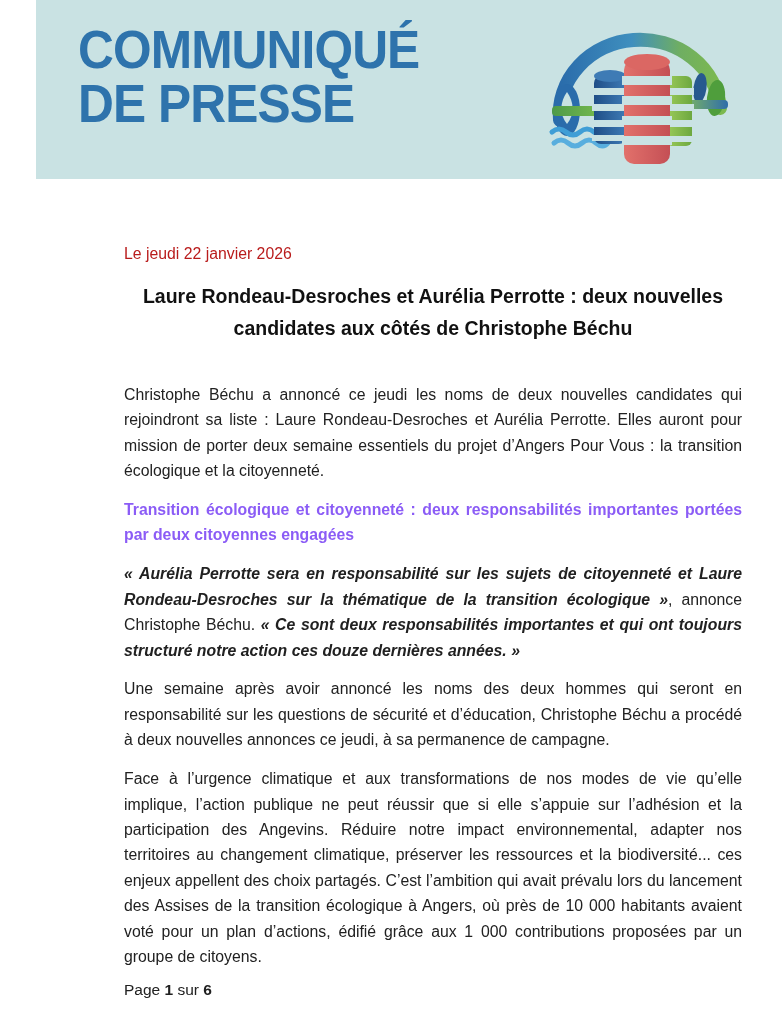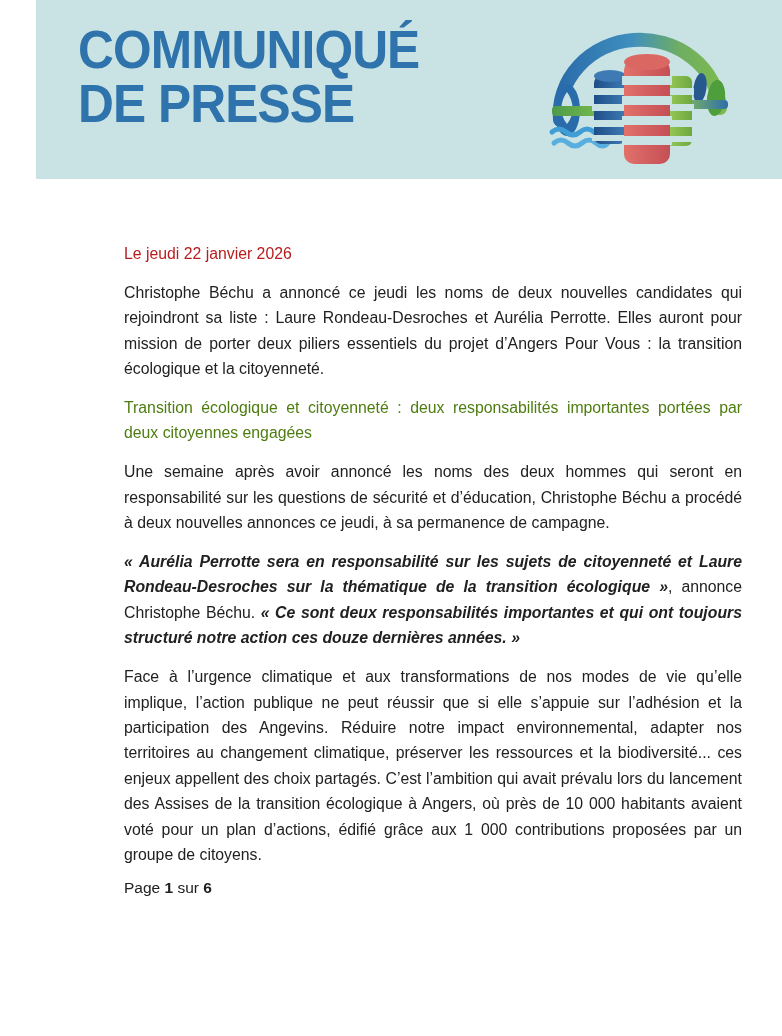--- a/index.html
+++ b/index.html
@@ -62,23 +62,23 @@
   }
   .doc p{
     font-size:15.8px;
     line-height:25.4px;
     text-align:justify;
     margin:0 0 13.5px 0;
   }
   .subheading{
     font-size:15.8px;
     line-height:25.4px;
-    font-weight:normal;
+    font-weight:bold;
     text-align:justify;
-    color:#4d7c0f;
+    color:#8b5cf6;
     margin:0 0 13.5px 0;
   }
   .quote-seg{font-weight:bold;font-style:italic;}
   .regular-seg{font-weight:normal;font-style:normal;}
   .page-footer{
     text-align:left;
     font-size:15.5px;
     margin-top:-2px;
   }
   .page-footer .num{font-weight:bold;}
@@ -165,27 +165,28 @@
           <rect x="74" y="118" width="50" height="9" fill="#c9e2e3"></rect>
         </g>
       </svg>
     </div>
   </header>
 
   <main class="doc">
 
     <p class="date">Le jeudi 22 janvier 2026</p>
 
+    <h1 class="title">Laure Rondeau-Desroches et Aurélia Perrotte : deux nouvelles candidates aux côtés de Christophe Béchu</h1>
 
-    <p>Christophe Béchu a annoncé ce jeudi les noms de deux nouvelles candidates qui rejoindront sa liste : Laure Rondeau-Desroches et Aurélia Perrotte. Elles auront pour mission de porter deux piliers essentiels du projet d’Angers Pour Vous : la transition écologique et la citoyenneté.</p>
+    <p>Christophe Béchu a annoncé ce jeudi les noms de deux nouvelles candidates qui rejoindront sa liste : Laure Rondeau-Desroches et Aurélia Perrotte. Elles auront pour mission de porter deux semaine essentiels du projet d’Angers Pour Vous : la transition écologique et la citoyenneté.</p>
 
     <h2 class="subheading">Transition écologique et citoyenneté : deux responsabilités importantes portées par deux citoyennes engagées</h2>
 
+    <p><span class="quote-seg">« Aurélia Perrotte sera en responsabilité sur les sujets de citoyenneté et Laure Rondeau-Desroches sur la thématique de la transition écologique »</span><span class="regular-seg">, annonce Christophe Béchu. </span><span class="quote-seg">« Ce sont deux responsabilités importantes et qui ont toujours structuré notre action ces douze dernières années. »</span></p>
+
     <p>Une semaine après avoir annoncé les noms des deux hommes qui seront en responsabilité sur les questions de sécurité et d’éducation, Christophe Béchu a procédé à deux nouvelles annonces ce jeudi, à sa permanence de campagne.</p>
-
-    <p><span class="quote-seg">« Aurélia Perrotte sera en responsabilité sur les sujets de citoyenneté et Laure Rondeau-Desroches sur la thématique de la transition écologique »</span><span class="regular-seg">, annonce Christophe Béchu. </span><span class="quote-seg">« Ce sont deux responsabilités importantes et qui ont toujours structuré notre action ces douze dernières années. »</span></p>
 
     <p>Face à l’urgence climatique et aux transformations de nos modes de vie qu’elle implique, l’action publique ne peut réussir que si elle s’appuie sur l’adhésion et la participation des Angevins. Réduire notre impact environnemental, adapter nos territoires au changement climatique, préserver les ressources et la biodiversité... ces enjeux appellent des choix partagés. C’est l’ambition qui avait prévalu lors du lancement des Assises de la transition écologique à Angers, où près de 10 000 habitants avaient voté pour un plan d’actions, édifié grâce aux 1 000 contributions proposées par un groupe de citoyens.</p>
 
     <div class="page-footer"><span>Page </span><span class="num">1</span><span> sur </span><span class="num">6</span></div>
 
   </main>
 </div>
 
 </body></html>

